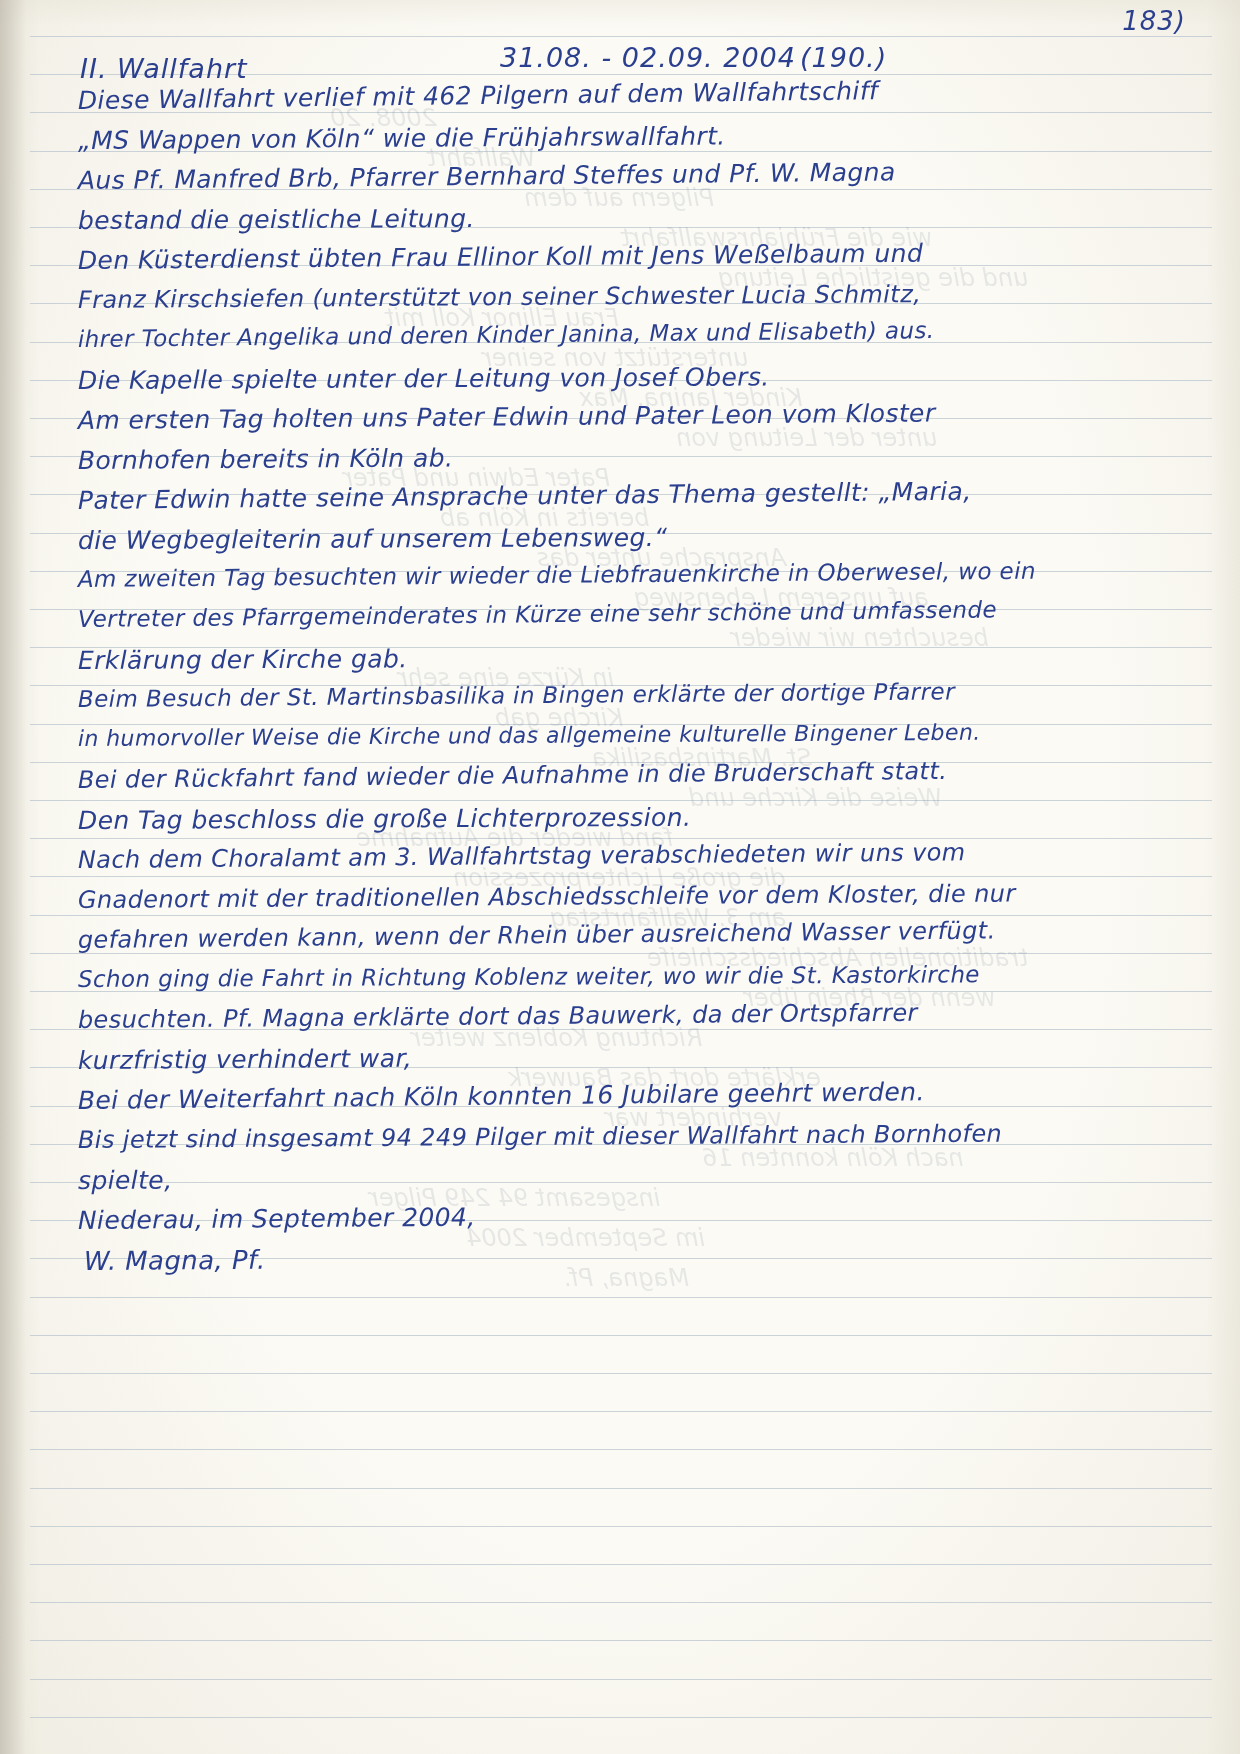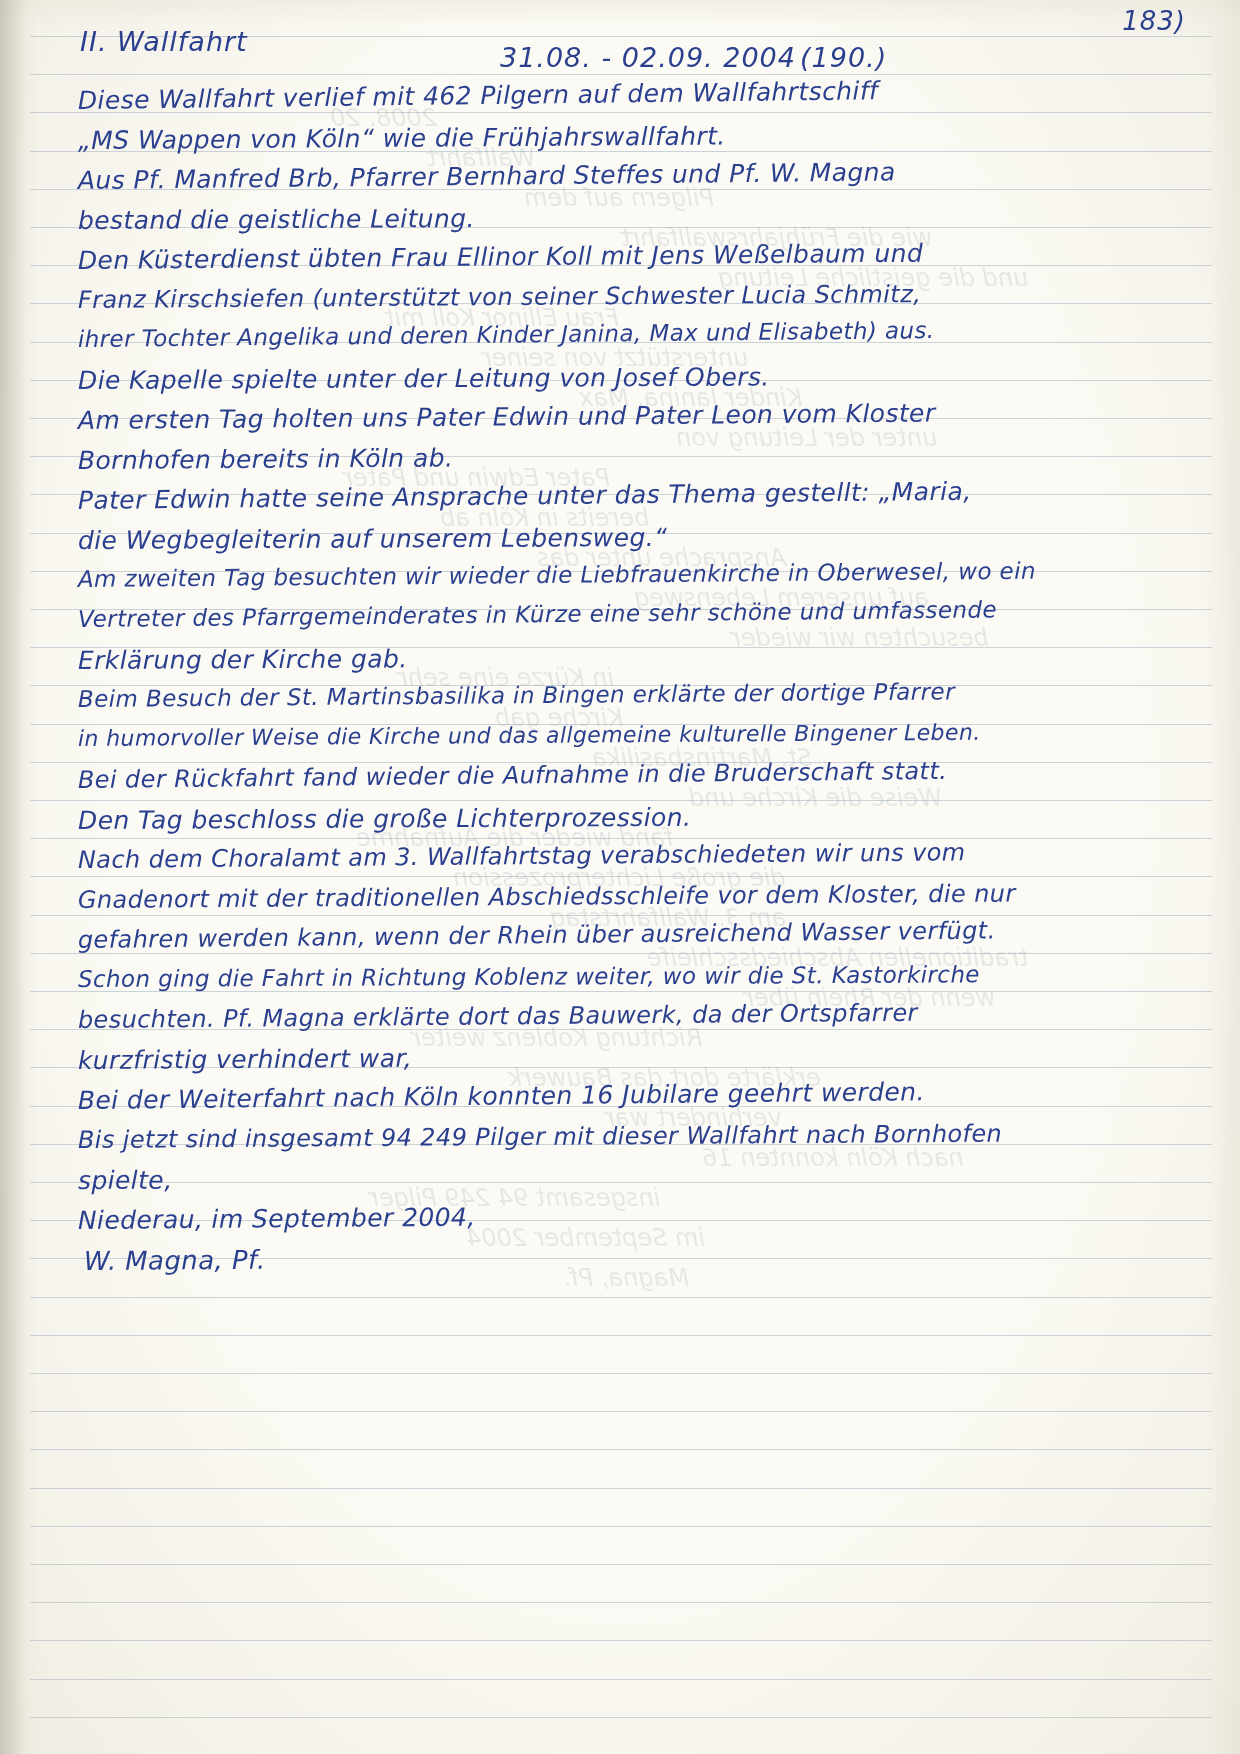--- a/index.html
+++ b/index.html
@@ -198,21 +198,21 @@
       <div class="bleed-line" style="top: 1064px; left: 508px;">erklärte dort das Bauwerk</div>
       <div class="bleed-line" style="top: 1104px; left: 605px;">verhindert war</div>
       <div class="bleed-line" style="top: 1144px; left: 702px;">nach Köln konnten 16</div>
       <div class="bleed-line" style="top: 1184px; left: 369px;">insgesamt 94 249 Pilger</div>
       <div class="bleed-line" style="top: 1224px; left: 466px;">im September 2004</div>
       <div class="bleed-line" style="top: 1264px; left: 563px;">Magna, Pf.</div>
     </div>
 
   <div id="handwriting">
     <div class="page-number">183)</div>
-    <div class="hw-line hw-head hdr-title" style="top:28px">II. Wallfahrt</div>
+    <div class="hw-line hw-head hdr-title" style="top:55px">II. Wallfahrt</div>
     <div class="hw-line hw-head hdr-date" style="top:44px">31.08. - 02.09. 2004</div>
     <div class="hw-line hw-head hdr-num" style="top:44px">(190.)</div>
   <div class="hw-line" style="left: 78px; top: 88px; font-size: 25px; transform: rotate(-0.7deg);">Diese Wallfahrt verlief mit 462 Pilgern auf dem Wallfahrtschiff</div>
       <div class="hw-line" style="left: 78px; top: 128px; font-size: 25px; transform: rotate(-0.4deg);">„MS Wappen von Köln“ wie die Frühjahrswallfahrt.</div>
       <div class="hw-line" style="left: 78px; top: 168px; font-size: 25px; transform: rotate(-0.6deg);">Aus Pf. Manfred Brb, Pfarrer Bernhard Steffes und Pf. W. Magna</div>
       <div class="hw-line" style="left: 78px; top: 208px; font-size: 25px; transform: rotate(-0.3deg);">bestand die geistliche Leitung.</div>
       <div class="hw-line" style="left: 78px; top: 248px; font-size: 25px; transform: rotate(-0.5deg);">Den Küsterdienst übten Frau Ellinor Koll mit Jens Weßelbaum und</div>
       <div class="hw-line" style="left: 78px; top: 288px; font-size: 24px; transform: rotate(-0.4deg);">Franz Kirschsiefen (unterstützt von seiner Schwester Lucia Schmitz,</div>
       <div class="hw-line" style="left: 78px; top: 328px; font-size: 23px; transform: rotate(-0.6deg);">ihrer Tochter Angelika und deren Kinder Janina, Max und Elisabeth) aus.</div>
       <div class="hw-line" style="left: 78px; top: 368px; font-size: 25px; transform: rotate(-0.3deg);">Die Kapelle spielte unter der Leitung von Josef Obers.</div>

